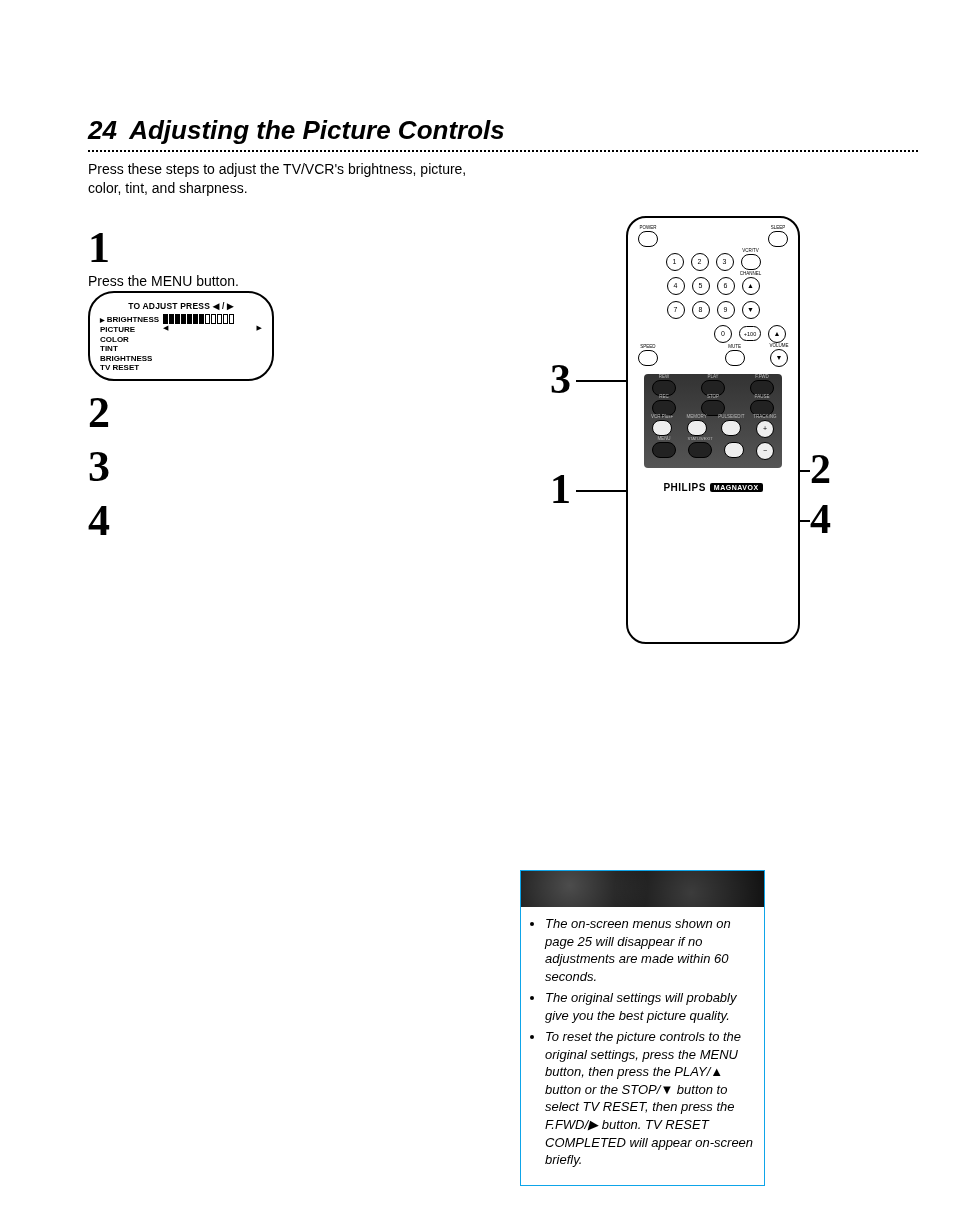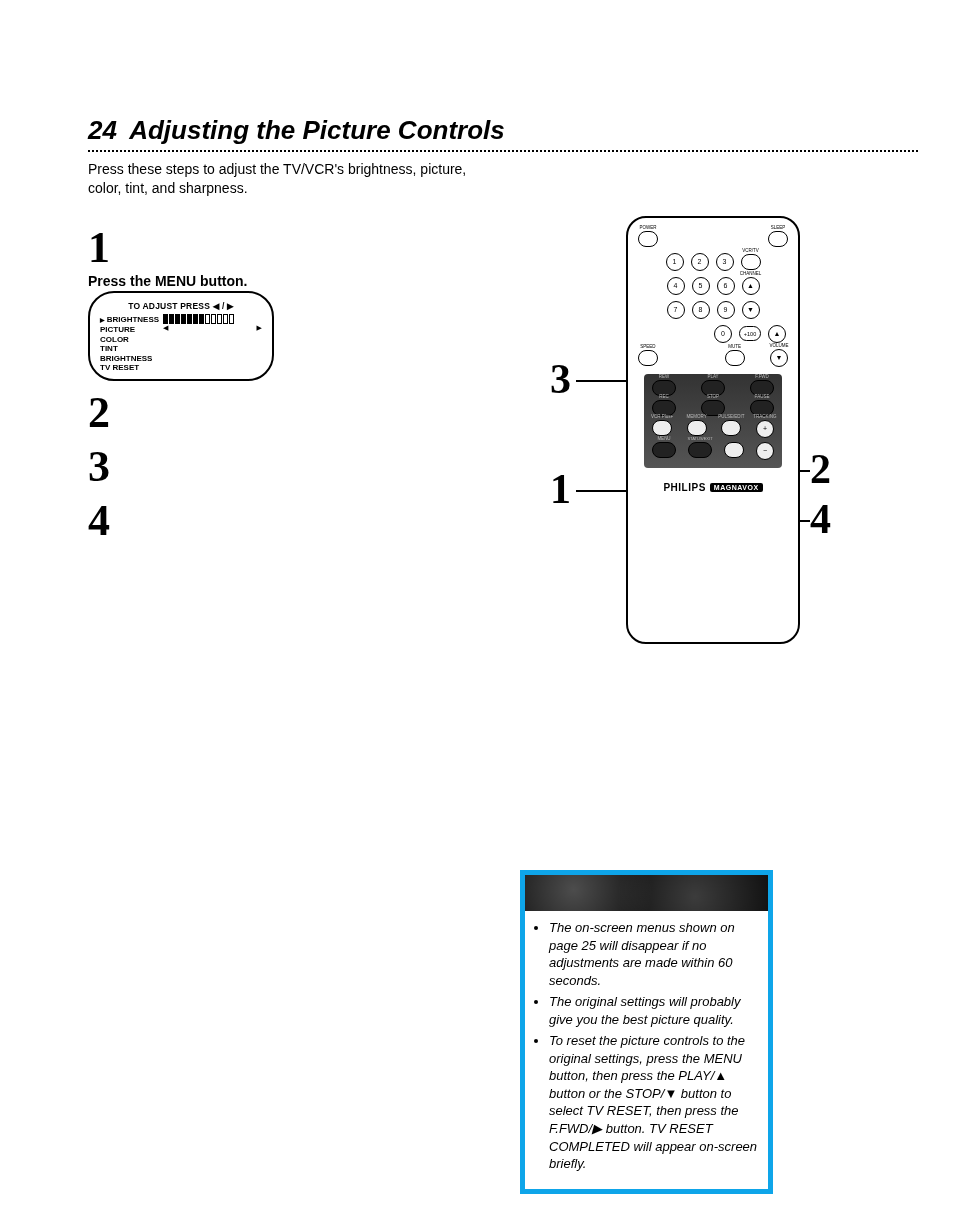--- a/index.html
+++ b/index.html
@@ -58,21 +58,21 @@
     font-size: 44px;
     font-weight: 900;
     line-height: 1;
     margin-top: 10px;
     margin-bottom: 2px;
   }
   .step-text {
     font-size: 14px;
     line-height: 1.4;
   }
-  .step-text b { font-weight: 700; }
+  .step-text b { font-weight: 400; }
 
   
   .osd {
     border: 2px solid #000;
     border-radius: 26px;
     width: 170px;
     padding: 8px 6px 6px 6px;
     margin-bottom: 6px;
     font-size: 8px;
   }
@@ -245,21 +245,21 @@
     position: absolute;
     background: #000;
   }
 
   
   .tipbox {
     position: absolute;
     left: 520px;
     top: 870px;
     width: 243px;
-    border: 5px solid #0ea5e9;
+    border: 1px solid #0ea5e9;
   }
   .tip-header {
     height: 36px;
     background: #000;
     position: relative;
     overflow: hidden;
   }
   .tip-header::before {
     content: "";
     position: absolute;

